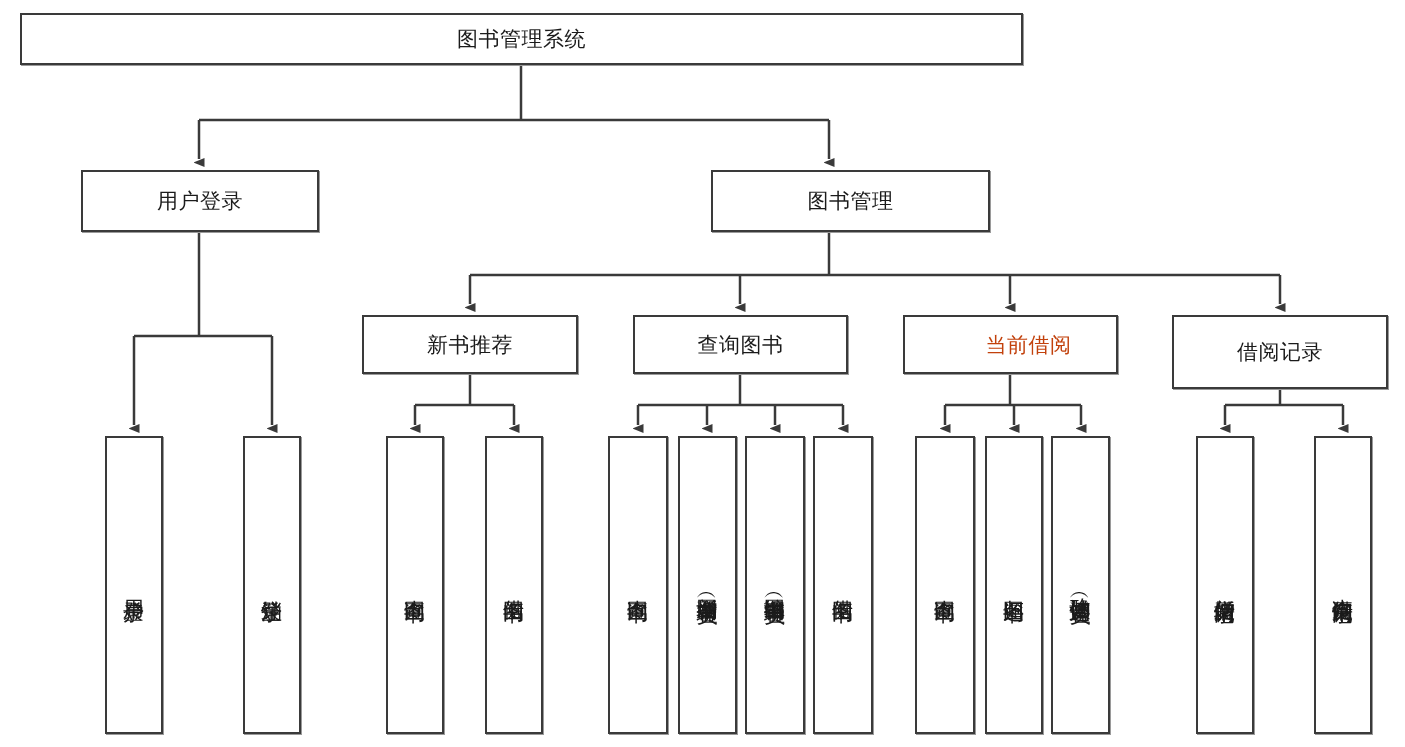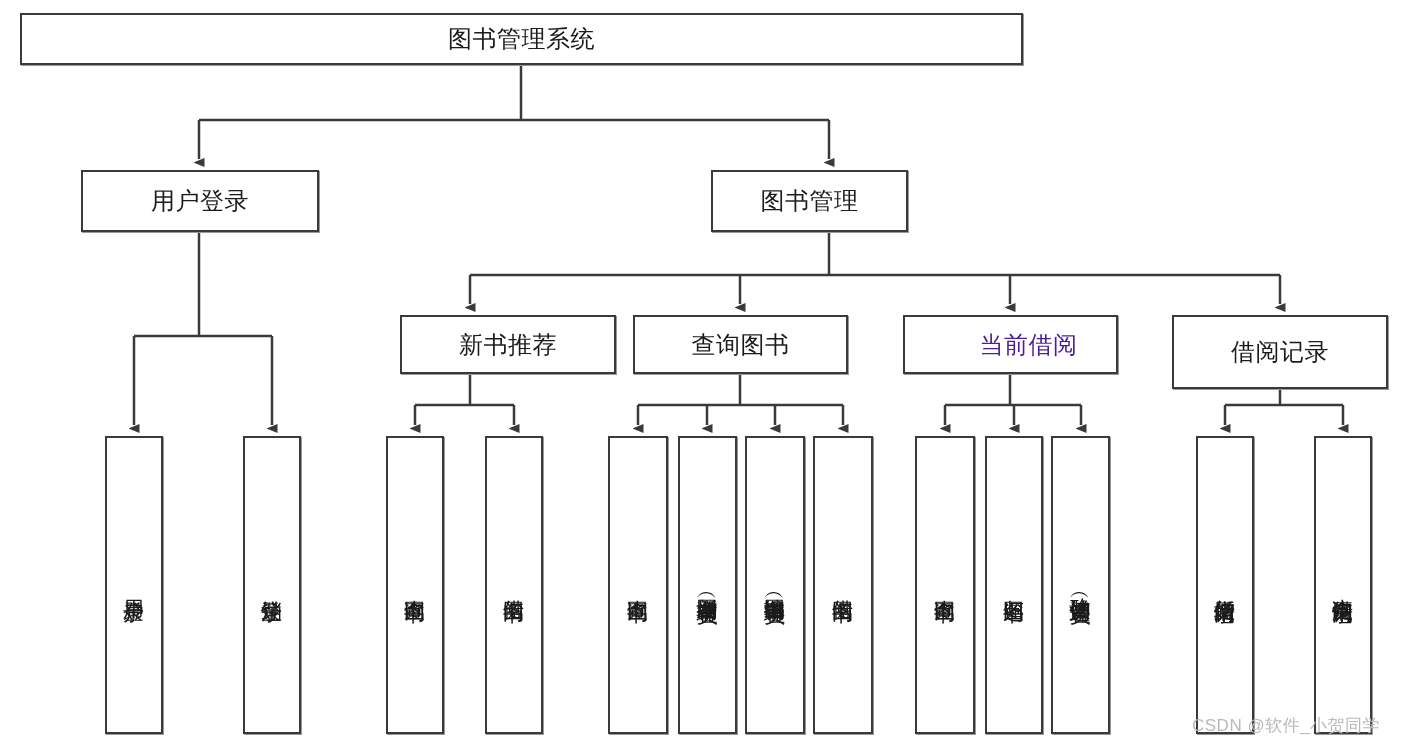--- a/index.html
+++ b/index.html
@@ -28,21 +28,21 @@
     border: 2px solid #3a3a3a;
     box-shadow: 1px 1px 0 0 #9a9a9a;
   }
   .node-label-h {
     position: absolute;
     left: 0; right: 0; top: 0; bottom: 0;
     display: flex;
     align-items: center;
     justify-content: center;
     color: #1b1b1b;
-    font-size: 24px;
+    font-size: 21px;
     letter-spacing: 0.5px;
     white-space: nowrap;
   }
   .node-label-v {
     position: absolute;
     left: 0; right: 0; top: 0; bottom: 0;
     display: flex;
     align-items: center;
     justify-content: center;
     color: #1b1b1b;
@@ -115,31 +115,31 @@
         <line x1="1343" y1="405" x2="1343" y2="425" stroke="#3a3a3a" stroke-width="2.5" marker-end="url(#arrowhead)"></line>
       </g>
   </svg>
   <div id="node-layer">
       <div class="node-box" style="left: 20px; top: 13px; width: 1003px; height: 52px; border-color: rgb(58, 58, 58); background: rgb(255, 255, 255);">
         <span class="node-label-h" style="color: rgb(27, 27, 27);">图书管理系统</span>
       </div>
       <div class="node-box" style="left: 81px; top: 170px; width: 238px; height: 62px; border-color: rgb(58, 58, 58); background: rgb(255, 255, 255);">
         <span class="node-label-h" style="color: rgb(27, 27, 27);">用户登录</span>
       </div>
-      <div class="node-box" style="left: 711px; top: 170px; width: 197px; height: 62px; border-color: rgb(58, 58, 58); background: rgb(255, 255, 255); padding-left: 44px;">
+      <div class="node-box" style="left: 711px; top: 170px; width: 279px; height: 62px; border-color: rgb(58, 58, 58); background: rgb(255, 255, 255); padding-left: 44px;">
         <span class="node-label-h" style="color: rgb(27, 27, 27);">图书管理</span>
       </div>
-      <div class="node-box" style="left: 362px; top: 315px; width: 216px; height: 59px; border-color: rgb(58, 58, 58); background: rgb(255, 255, 255); margin-left: 38px;">
+      <div class="node-box" style="left: 362px; top: 315px; width: 216px; height: 59px; border-color: rgb(58, 58, 58); background: rgb(255, 255, 255);">
         <span class="node-label-h" style="color: rgb(27, 27, 27);">新书推荐</span>
       </div>
       <div class="node-box" style="left: 633px; top: 315px; width: 215px; height: 59px; border-color: rgb(58, 58, 58); background: rgb(255, 255, 255);">
         <span class="node-label-h" style="color: rgb(27, 27, 27);">查询图书</span>
       </div>
       <div class="node-box" style="left: 903px; top: 315px; width: 215px; height: 59px; border-color: rgb(58, 58, 58); background: rgb(255, 255, 255);">
-        <span class="node-label-h" style="color: #4c1d95; margin-left: 36px;">当前借阅</span>
+        <span class="node-label-h" style="color: #c2410c; margin-left: 36px;">当前借阅</span>
       </div>
       <div class="node-box" style="left: 1172px; top: 315px; width: 216px; height: 74px; border-color: rgb(58, 58, 58); background: rgb(255, 255, 255);">
         <span class="node-label-h" style="color: rgb(27, 27, 27);">借阅记录</span>
       </div>
       <div class="node-box" style="left: 105px; top: 436px; width: 58px; height: 298px; border-color: rgb(58, 58, 58); background: rgb(255, 255, 255);">
         <span class="node-label-v" style="color: rgb(27, 27, 27);">用户登录</span>
       </div>
       <div class="node-box" style="left: 243px; top: 436px; width: 58px; height: 298px; border-color: rgb(58, 58, 58); background: rgb(255, 255, 255);">
         <span class="node-label-v" style="color: rgb(27, 27, 27);">注销登录</span>
       </div>
@@ -170,14 +170,13 @@
       <div class="node-box" style="left: 1051px; top: 436px; width: 59px; height: 298px; border-color: rgb(58, 58, 58); background: rgb(255, 255, 255);">
         <span class="node-label-v" style="color: rgb(27, 27, 27);">确认归还（管理员）</span>
       </div>
       <div class="node-box" style="left: 1196px; top: 436px; width: 58px; height: 298px; border-color: rgb(58, 58, 58); background: rgb(255, 255, 255);">
         <span class="node-label-v" style="color: rgb(27, 27, 27);">新增借阅记录</span>
       </div>
       <div class="node-box" style="left: 1314px; top: 436px; width: 58px; height: 298px; border-color: rgb(58, 58, 58); background: rgb(255, 255, 255);">
         <span class="node-label-v" style="color: rgb(27, 27, 27);">查询借阅记录</span>
       </div>
     </div>
-  <div class="watermark" style="left: 1192px; top: 714px; color: rgb(185, 185, 185);">CSDN @软件_小贺同学</div>
 </div>
 
 </body></html>

